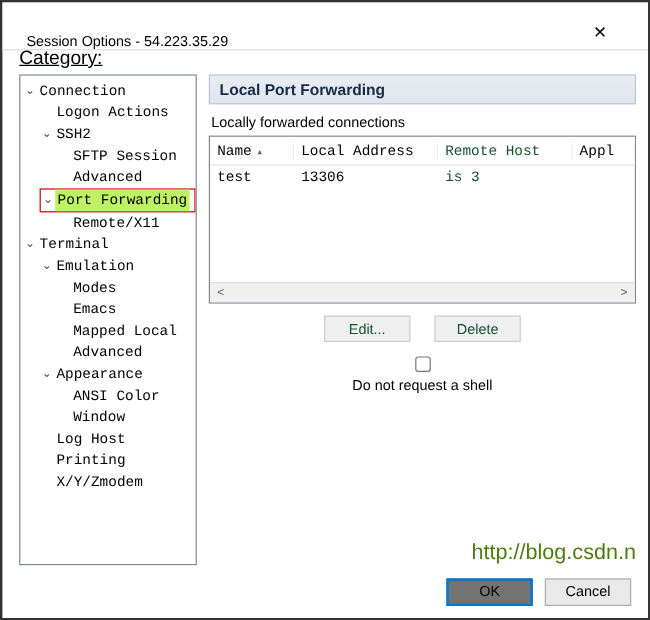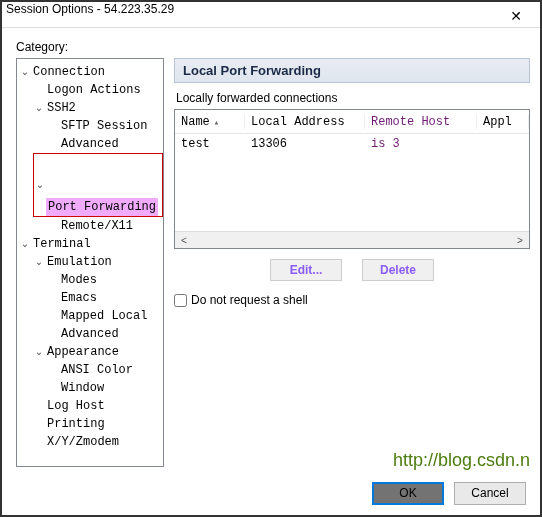--- a/index.html
+++ b/index.html
@@ -7,24 +7,24 @@
     margin: 0;
     font-family: "Segoe UI", Tahoma, sans-serif;
     font-size: 12px;
     background: #fff;
     width: 542px;
     height: 517px;
     position: relative;
     border: 2px solid #333;
   }
   .titlebar {
-    height: 26px;
-    display: flex;
-    align-items: flex-start;
-    padding: 0 4px;
+    height: 40px;
+    display: flex;
+    align-items: flex-end;
+    padding: 0 20px;
     border-bottom: 1px solid #ddd;
     background: #fff;
   }
   .titlebar .title { flex: 1; font-size: 12px; }
   .close-btn {
     width: 40px;
     height: 28px;
     display: flex;
     align-items: center;
     justify-content: center;
@@ -32,21 +32,21 @@
     font-family: Arial, sans-serif;
   }
   .content {
     position: absolute;
     top: 30px;
     left: 0;
     right: 0;
     bottom: 44px;
     padding: 8px 10px 0 14px;
   }
-  .cat-label { font-size: 12px; margin-bottom: 4px; }
+  .cat-label { font-size: 16px; margin-bottom: 4px; text-decoration: underline; }
   .main-row {
     display: flex;
     height: calc(100% - 22px);
     gap: 10px;
   }
   .tree {
     width: 148px;
     border: 1px solid #828790;
     background: #fff;
     overflow: auto;
@@ -60,21 +60,21 @@
     width: 12px;
     text-align: center;
     font-size: 10px;
     color: #555;
   }
   .tree .spacer { display:inline-block; width:12px; }
   .tree .label { padding: 0 2px; cursor: default; font-family: Liberation Mono, monospace; }
   .li-0 { padding-left: 2px; }
   .li-1 { padding-left: 16px; }
   .li-2 { padding-left: 30px; }
-  .selected .label { background: #f0abfc; margin-top: 44px; }
+  .selected .label { background: #bef264; }
   .red-box { border: 1px solid #c00; }
 
   .right {
     flex: 1;
     display: flex;
     flex-direction: column;
     min-width: 0;
   }
   .section-header {
     background: linear-gradient(#e9edf3,#dfe5ee);
@@ -107,21 +107,21 @@
     border-right: 1px solid #eee;
     overflow: hidden;
     white-space: nowrap;
   }
   .list-header .sort { font-size: 9px; color:#666; margin-left:4px; }
   .list-body { font-family: "Courier New", monospace; font-size: 12px; }
   .list-row { display: flex; height: 20px; align-items: center; }
   .list-row .cell { padding: 0 6px; overflow: hidden; white-space: nowrap; }
   .col-name, .c-name { width: 70px; }
   .col-local, .c-local { width: 120px; }
-  .col-remote, .c-remote { width: 112px; color:#701a75; }
+  .col-remote, .c-remote { width: 112px; color:#14532d; }
   .col-app, .c-app { flex: 1; }
   .hscroll {
     position: absolute;
     bottom: 0; left: 0; right: 0;
     height: 17px;
     background: #f0f0f0;
     border-top: 1px solid #ddd;
     display: flex;
     align-items: center;
     justify-content: space-between;
@@ -140,23 +140,23 @@
     width: 72px;
     height: 22px;
     border: 1px solid #adadad;
     background: #e9e9e9;
     font-size: 12px;
     display: flex;
     align-items: center;
     justify-content: center;
     cursor: pointer;
   }
-  .btn.disabled { color: #8b5cf6; border-color: #ccc; background: #f0f0f0; cursor: default; font-weight: bold; }
+  .btn.disabled { color: #14532d; border-color: #ccc; background: #f0f0f0; cursor: default; }
   .btn.highlight { outline: 1px solid #c00; outline-offset: 2px; }
-  .checkbox-row { margin-top: 8px; display: flex; align-items: center; gap: 4px; }
+  .checkbox-row { margin-top: 8px; display: flex; align-items: center; gap: 4px; flex-direction: column; }
   .checkbox-row input { margin:0; }
 
   .footer {
     position: absolute;
     bottom: 0; left: 0; right: 0;
     height: 44px;
     display: flex;
     align-items: center;
     justify-content: flex-end;
     gap: 10px;

